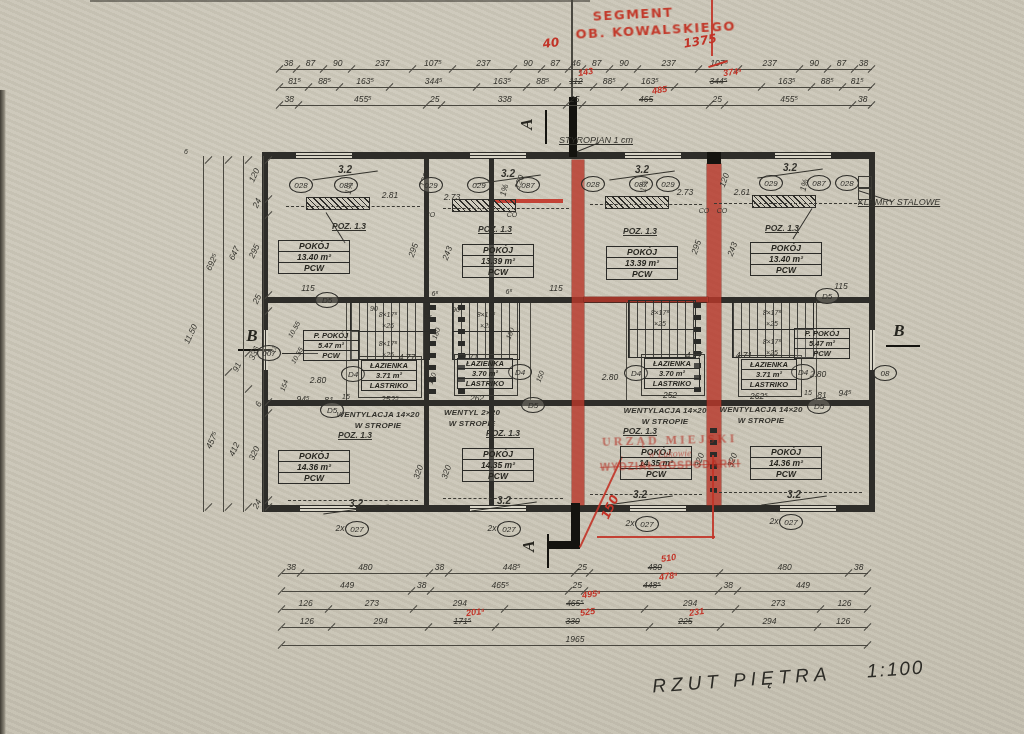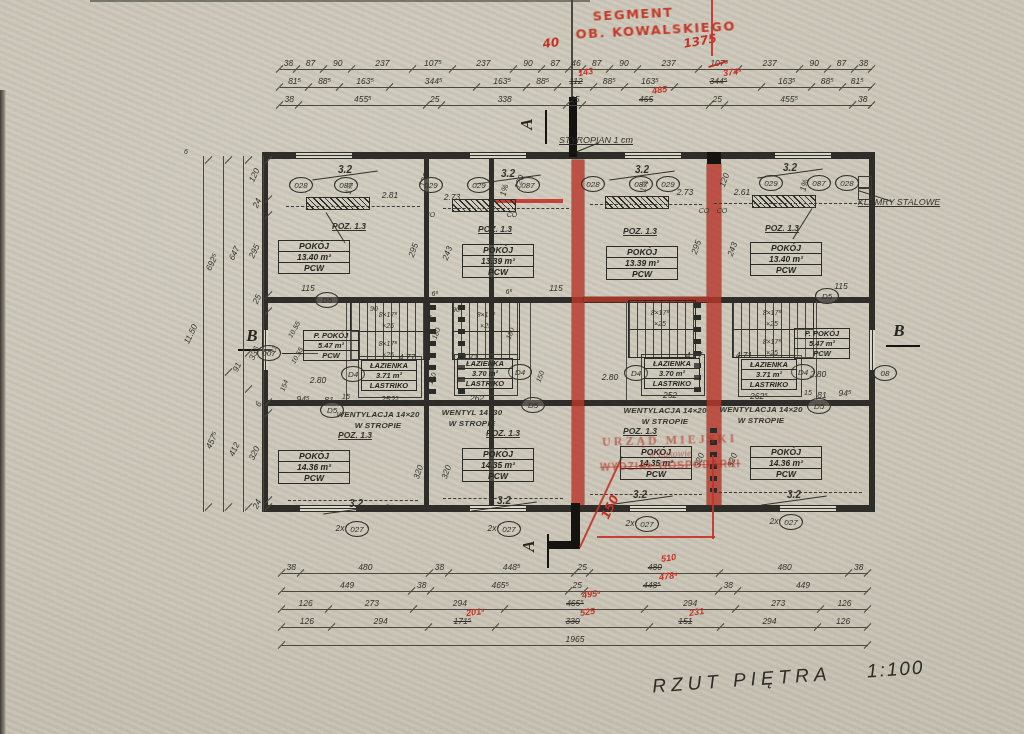--- a/index.html
+++ b/index.html
@@ -377,21 +377,21 @@
     </div>
     <div class="cell" style="flex-grow: 171.5;">
       <span class="dlab strike">171⁵</span>
       <span class="dred">201⁵</span>
     </div>
     <div class="cell" style="flex-grow: 495;">
       <span class="dlab strike">330</span>
       <span class="dred">525</span>
     </div>
     <div class="cell" style="flex-grow: 201;">
-      <span class="dlab strike">151</span>
+      <span class="dlab strike">225</span>
       <span class="dred">231</span>
     </div>
     <div class="cell" style="flex-grow: 294;">
       <span class="dlab">294</span>
     </div>
     <div class="cell" style="flex-grow: 126;">
       <span class="dlab">126</span>
     </div>
   </div>
 <div class="chain" style="left:282px;top:630px;width:586px">
@@ -531,21 +531,21 @@
     <span class="pt dim" style="left: 670px; top: 390px; transform: translateX(-50%);">252</span>
     <span class="pt dim" style="left: 759px; top: 391px; transform: translateX(-50%);">262⁵</span>
     <span class="pt dim" style="left: 303px; top: 394px; transform: translateX(-50%);">94⁵</span>
     <span class="pt dim" style="left: 329px; top: 395px; transform: translateX(-50%);">81</span>
     <span class="pt tiny" style="left: 346px; top: 393px; transform: translateX(-50%);">15</span>
     <span class="pt tiny" style="left: 808px; top: 389px; transform: translateX(-50%);">15</span>
     <span class="pt dim" style="left: 822px; top: 390px; transform: translateX(-50%);">81</span>
     <span class="pt dim" style="left: 845px; top: 388px; transform: translateX(-50%);">94⁵</span>
     <span class="pt vent" style="left: 378px; top: 410px; transform: translateX(-50%);">WENTYLACJA 14×20</span>
     <span class="pt vent" style="left: 378px; top: 421px; transform: translateX(-50%);">W STROPIE</span>
-    <span class="pt vent" style="left: 472px; top: 408px; transform: translateX(-50%);">WENTYL 14×30</span>
+    <span class="pt vent" style="left: 472px; top: 408px; transform: translateX(-50%);">WENTYL 2×20</span>
     <span class="pt vent" style="left: 472px; top: 419px; transform: translateX(-50%);">W STROPIE</span>
     <span class="pt vent" style="left: 665px; top: 406px; transform: translateX(-50%);">WENTYLACJA 14×20</span>
     <span class="pt vent" style="left: 665px; top: 417px; transform: translateX(-50%);">W STROPIE</span>
     <span class="pt vent" style="left: 761px; top: 405px; transform: translateX(-50%);">WENTYLACJA 14×20</span>
     <span class="pt vent" style="left: 761px; top: 416px; transform: translateX(-50%);">W STROPIE</span>
     <span class="pt poz" style="left: 355px; top: 430px; transform: translateX(-50%);">POZ. 1.3</span>
     <span class="pt poz" style="left: 503px; top: 428px; transform: translateX(-50%);">POZ. 1.3</span>
     <span class="pt poz" style="left: 640px; top: 426px; transform: translateX(-50%);">POZ. 1.3</span>
     <span class="pt dim" style="left: 418px; top: 467px; transform: translateX(-50%) rotate(-70deg);">320</span>
     <span class="pt dim" style="left: 446px; top: 467px; transform: translateX(-50%) rotate(-70deg);">320</span>

